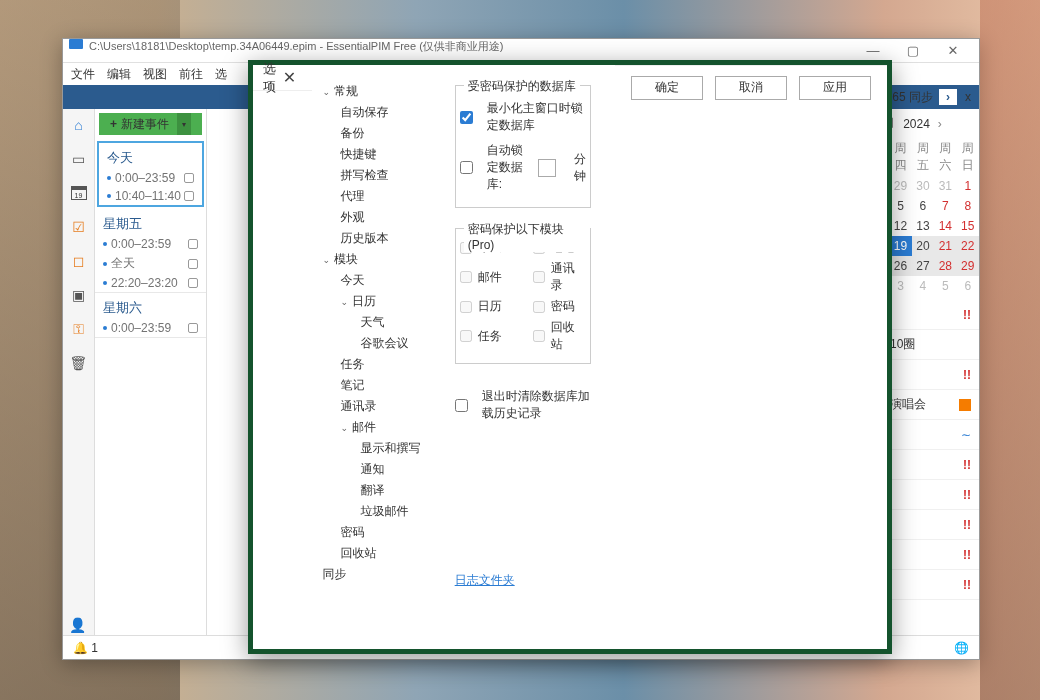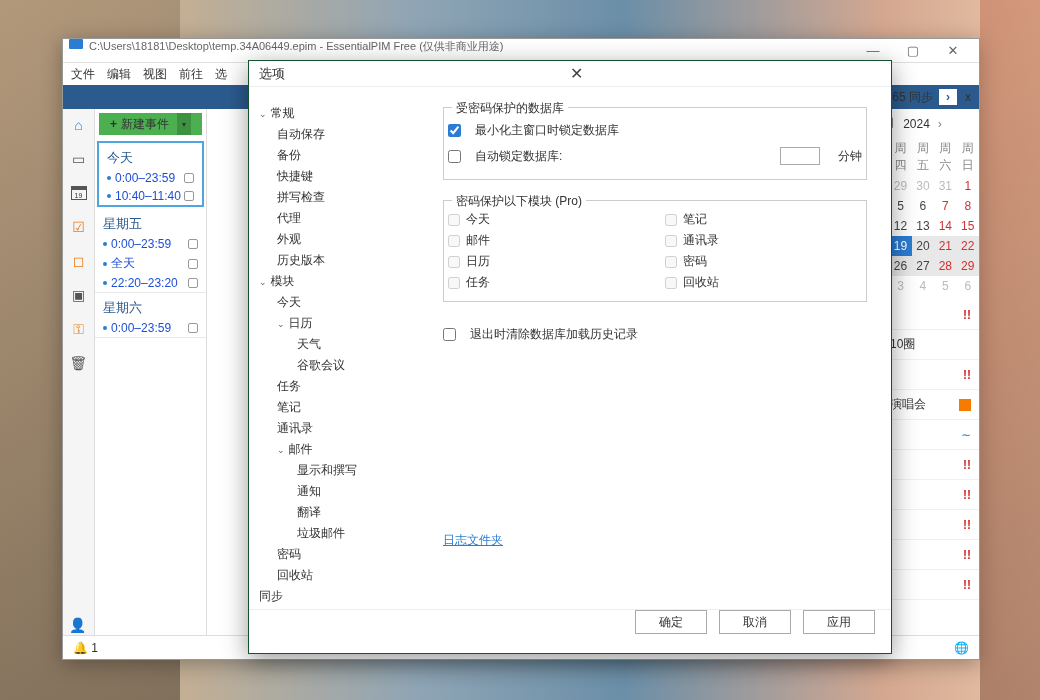--- a/index.html
+++ b/index.html
@@ -25,41 +25,41 @@
 .content{flex:1;display:flex;overflow:hidden}
 .leftpanel{width:112px;border-right:1px solid #ddd;display:flex;flex-direction:column}
 .newbtn{margin:4px;height:22px;background:#4caf50;color:#fff;display:flex;align-items:center;justify-content:center;font-size:11px;gap:4px}
 .newbtn .plus{font-weight:bold}
 .newbtn .dd{width:14px;background:#3d9140;align-self:stretch;display:flex;align-items:center;justify-content:center;margin-left:4px;font-size:8px}
 .daygroup{border-bottom:1px solid #e8e8e8}
 .dayhead{padding:6px 8px 2px;font-size:13px;color:#2b5b8e}
 .daygroup.today{border:2px solid #4da6e0;margin:2px}
 .evrow{display:flex;align-items:center;padding:2px 8px;font-size:11px}
 .evrow .dot{width:4px;height:4px;background:#2b7cd3;border-radius:50%;margin-right:4px}
-.evrow .time{flex:1;color:#1d4ed8}
+.evrow .time{flex:1;color:#737373}
 .evrow .cb{width:10px;height:10px;border:1px solid #999;border-radius:2px}
 .rightpanel{width:158px;border-left:1px solid #ddd;display:flex;flex-direction:column}
 .calhead{display:flex;align-items:center;justify-content:center;padding:6px;gap:8px;font-size:12px}
 .calhead .nav{color:#888;cursor:pointer}
 .calgrid{display:grid;grid-template-columns:repeat(7,1fr);font-size:10px;text-align:center}
 .calgrid .wh{color:#888;padding:2px 0;font-size:12px}
 .calgrid .d{padding:3px 0;color:#444}
 .calgrid .d.gray{color:#bbb}
 .calgrid .d.red{color:#d32f2f}
 .calgrid .d.sel{background:#2b7cd3;color:#fff}
 .calgrid .d.wk{background:#e8e8e8}
 .tasklist{flex:1;padding:4px 0;overflow:hidden}
 .taskrow{display:flex;align-items:center;padding:6px 8px;font-size:11px;border-bottom:1px solid #f0f0f0}
 .taskrow .tlabel{flex:1;color:#333}
 .taskrow .ticon{font-size:12px}
 .ticon.red{color:#d32f2f;font-weight:bold}
 .ticon.orange{width:12px;height:12px;background:#f57c00}
 .ticon.blue{color:#2b7cd3}
 .statusbar{height:24px;border-top:1px solid #ddd;display:flex;align-items:center;padding:0 10px;justify-content:space-between;color:#666}
-.dialog{position:absolute;left:248px;top:60px;width:644px;height:594px;background:#fff;border:1px solid #14532d;box-shadow:0 6px 24px rgba(0,0,0,0.4);display:flex;flex-direction:column}
+.dialog{position:absolute;left:248px;top:60px;width:644px;height:594px;background:#fff;border:5px solid #14532d;box-shadow:0 6px 24px rgba(0,0,0,0.4);display:flex;}
 .dlgtitle{height:26px;display:flex;align-items:center;padding:0 10px;border-bottom:1px solid #eee}
 .dlgtitle span{flex:1;font-size:13px}
 .dlgtitle .close{font-size:16px;color:#444;cursor:pointer}
 .dlgbody{flex:1;display:flex;overflow:hidden}
 .tree{width:170px;padding:16px 8px;overflow-y:auto}
 .tn{padding:2px 0;cursor:pointer}
 .tn.l0{margin-left:2px}
 .tn.l1{margin-left:20px}
 .tn.l2{margin-left:40px}
 .tn .exp{color:#666;margin-right:4px;font-size:9px}
@@ -67,21 +67,21 @@
 .fset{border:1px solid #ccc;padding:10px 4px;margin-bottom:20px;position:relative}
 .fset .legend{position:absolute;top:-8px;left:8px;background:#fff;padding:0 4px;font-size:12px;color:#333}
 .frow{display:flex;align-items:center;padding:4px 0;gap:14px}
 .frow input[type=checkbox]{width:13px;height:13px}
 .frow .checked{accent-color:#2b7cd3}
 .frow .spinner{width:40px;height:18px;border:1px solid #aaa;margin-left:auto;margin-right:4px}
 .modgrid{display:grid;grid-template-columns:1fr 1fr;gap:4px 20px}
 .modgrid .mr{display:flex;align-items:center;gap:6px;color:#999}
 .modgrid .mr input{width:12px;height:12px}
 .loglink{position:absolute;bottom:60px;left:24px;color:#2b7cd3;text-decoration:underline;font-size:12px}
-.dlgbtns{height:44px;display:flex;justify-content:flex-end;padding:0 16px;gap:12px;border-top:1px solid #eee}
+.dlgbtns{height:44px;display:flex;align-items:center;justify-content:flex-end;padding:0 16px;gap:12px;border-top:1px solid #eee}
 .dlgbtns button{width:72px;height:24px;border:1px solid #aaa;background:#fff;font-size:12px;cursor:pointer}
 .calbox{width:16px;height:14px;border:1px solid #555;font-size:7px;display:flex;align-items:flex-end;justify-content:center;position:relative}
 .calbox::before{content:"";position:absolute;top:0;left:0;right:0;height:3px;background:#555}
 </style>
 </head>
 <body>
 
 <div class="window">
   <div class="titlebar">
     <div class="icon"></div>

